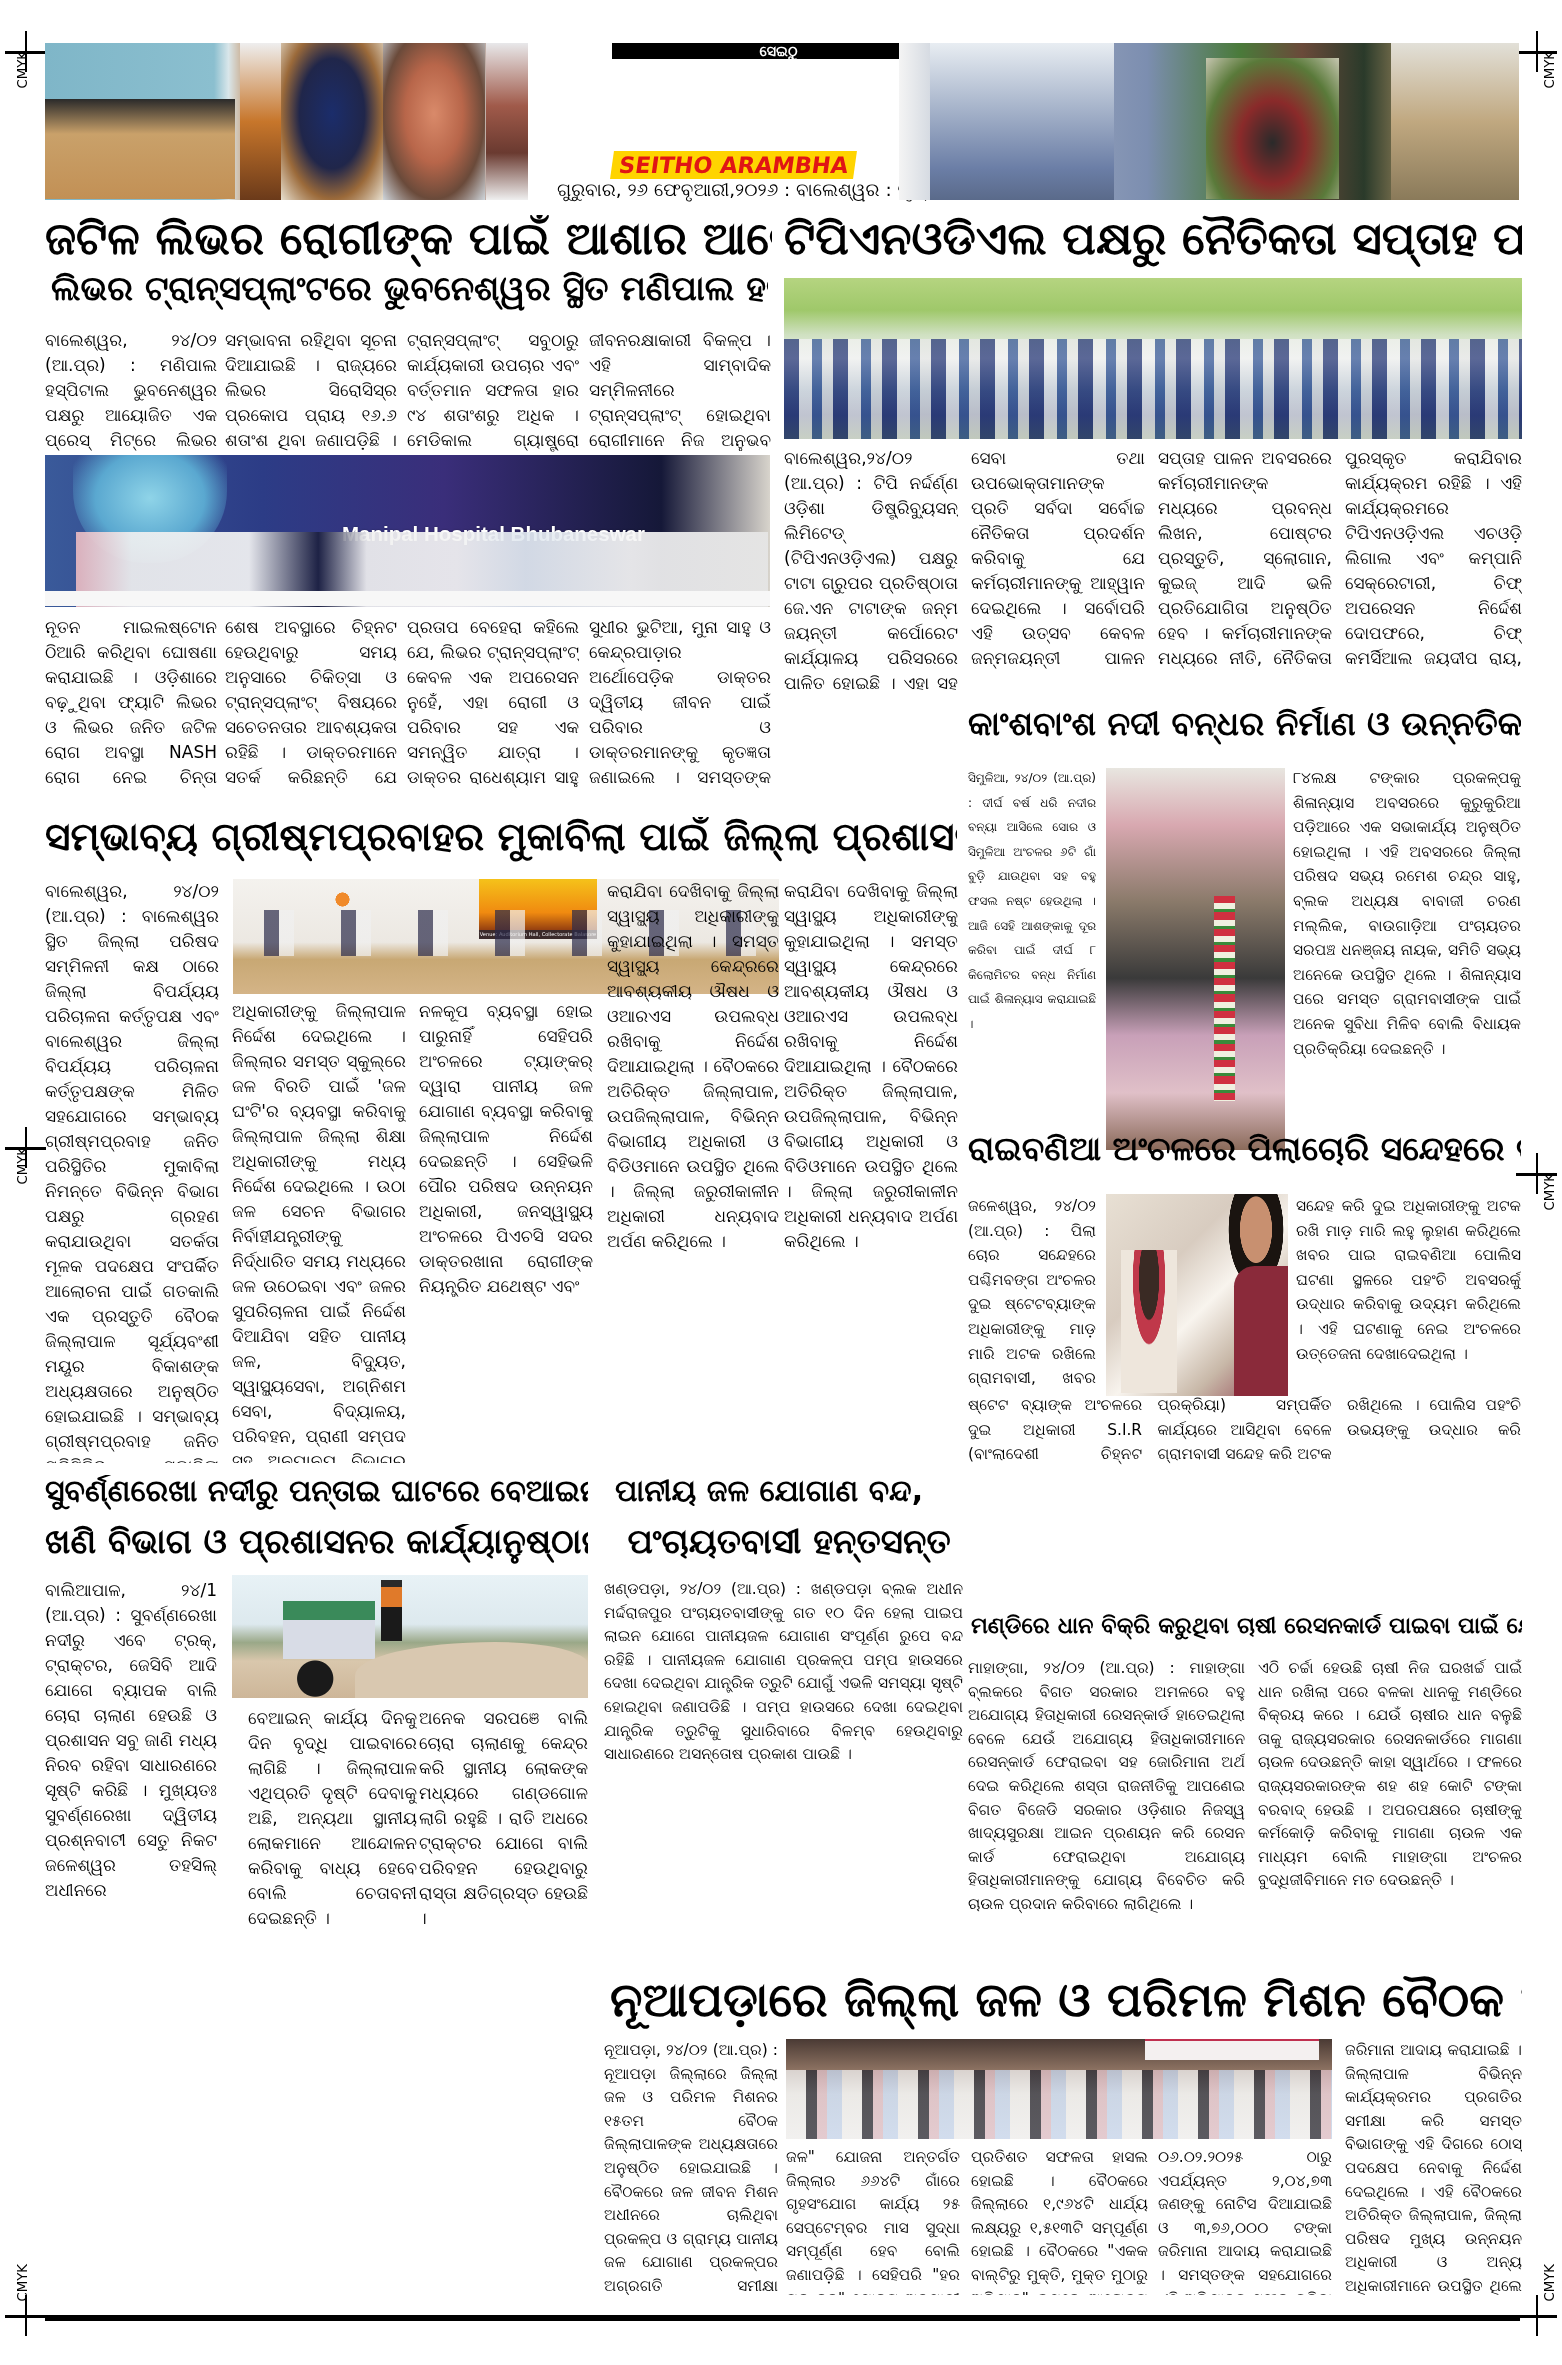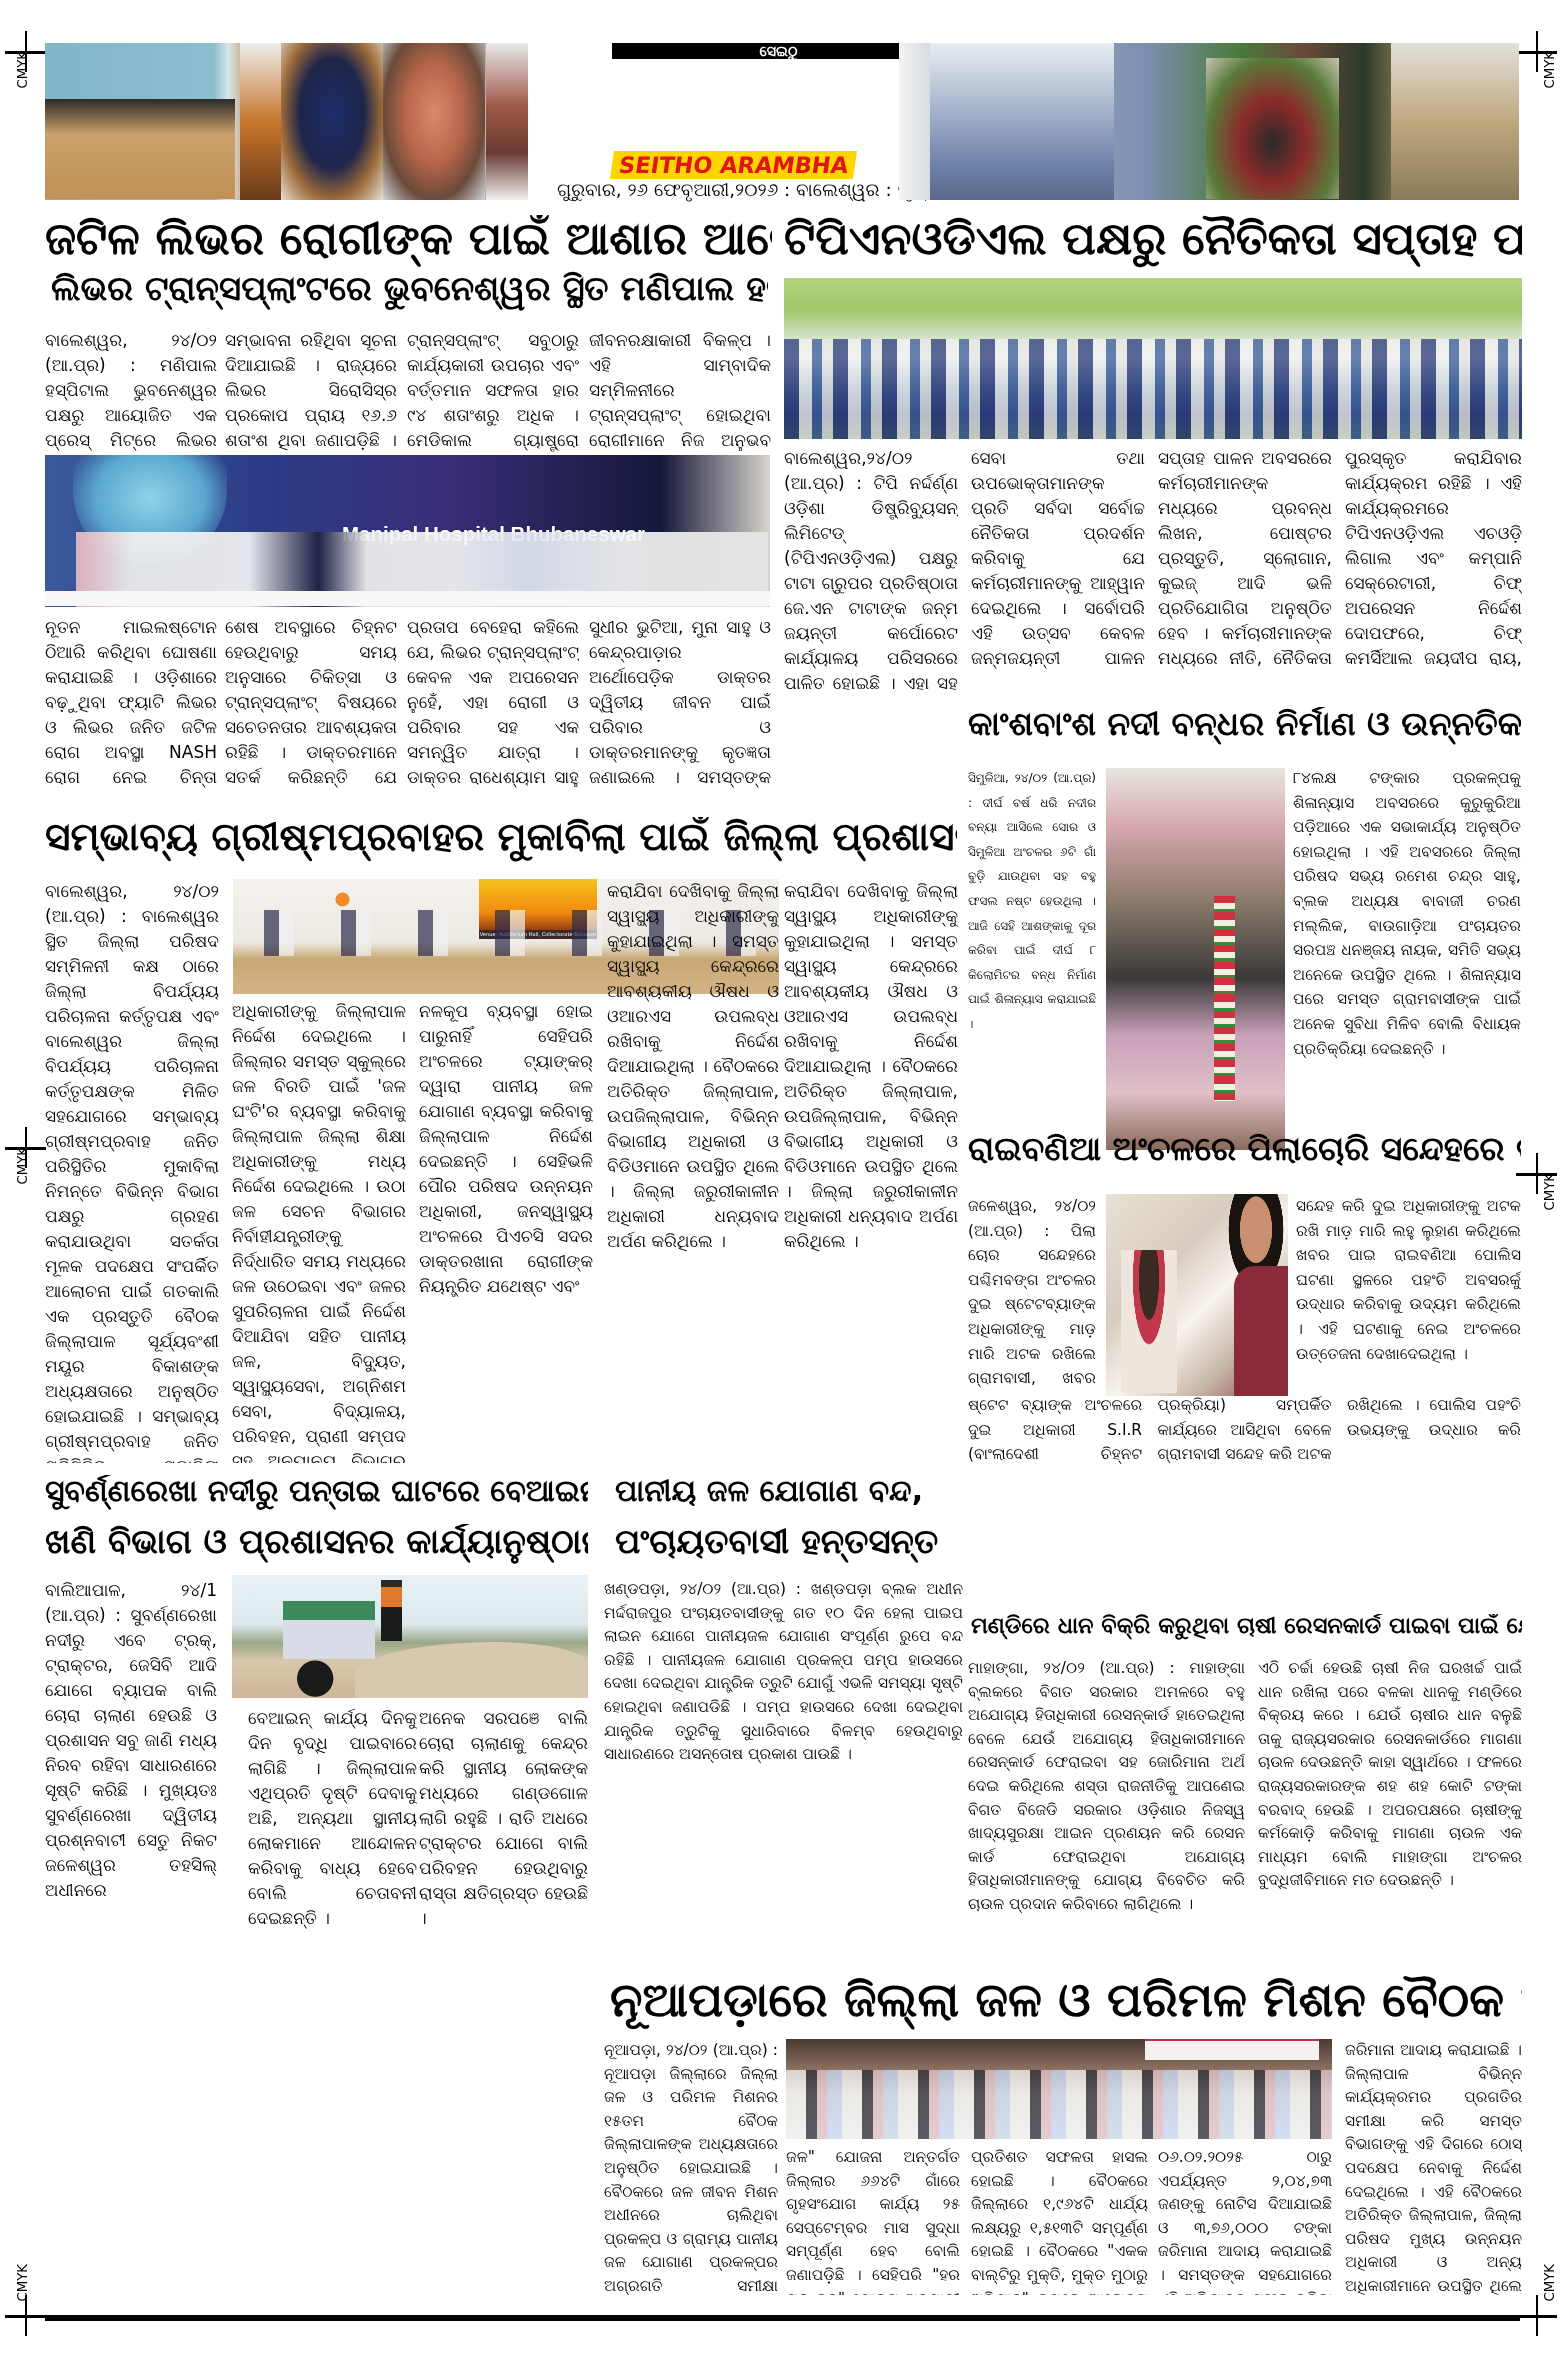--- a/index.html
+++ b/index.html
@@ -139,21 +139,21 @@
 <div class="col" style="left:45px;top:1578px;width:172px;height:712px">ବାଲିଆପାଳ, ୨୪/1 (ଆ.ପ୍ର) : ସୁବର୍ଣ୍ଣରେଖା ନଦୀରୁ ଏବେ ଟ୍ରକ୍, ଟ୍ରାକ୍ଟର, ଜେସିବି ଆଦି ଯୋଗେ ବ୍ୟାପକ ବାଲି ଚୋରା ଚାଲାଣ ହେଉଛି ଓ ପ୍ରଶାସନ ସବୁ ଜାଣି ମଧ୍ୟ ନିରବ ରହିବା ସାଧାରଣରେ ସୃଷ୍ଟି କରିଛି । ମୁଖ୍ୟତଃ ସୁବର୍ଣ୍ଣରେଖା ଦ୍ୱିତୀୟ ପ୍ରଶ୍ନବାଟୀ ସେତୁ ନିକଟ ଜଳେଶ୍ୱର ତହସିଲ୍ ଅଧୀନରେ</div>
 <div class="photo" style="left:232px;top:1575px;width:356px;height:123px;background:linear-gradient(180deg,#e8f2f6 0%,#dde9ee 40%,#9aa888 55%,#d9c7ac 70%,#cdb699 100%)">
   <div class="abs" style="left:51px;top:25.6px;width:92px;height:97px;background:radial-gradient(circle at 35% 80%,#1a1a1a 0 18%,rgba(0,0,0,0) 19%),linear-gradient(180deg,#3a8a5a 0 20%,#d8dce6 20% 60%,rgba(0,0,0,0) 60%)"></div>
   <div class="abs" style="left:123px;top:67px;width:233px;height:56px;background:#d9c8b0;border-radius:60% 40% 0 0"></div>
   <div class="abs" style="left:149px;top:5.1px;width:20.5px;height:61px;background:linear-gradient(180deg,#2a2a2a 0 12%,#e07a2a 12% 45%,#1a1a1a 45% 100%)"></div>
 </div>
 <div class="col" style="left:248px;top:1706px;width:169px;height:584px">ବେଆଇନ୍ କାର୍ଯ୍ୟ ଦିନକୁ ଦିନ ବୃଦ୍ଧି ପାଇବାରେ ଲାଗିଛି । ଜିଲ୍ଲାପାଳ ଏଥିପ୍ରତି ଦୃଷ୍ଟି ଦେବାକୁ ଅଛି, ଅନ୍ୟଥା ସ୍ଥାନୀୟ ଲୋକମାନେ ଆନ୍ଦୋଳନ କରିବାକୁ ବାଧ୍ୟ ହେବେ ବୋଲି ଚେତାବନୀ ଦେଇଛନ୍ତି ।</div>
 <div class="col" style="left:419px;top:1706px;width:169px;height:584px">ଅନେକ ସରପଞେ ବାଲି ଚୋରା ଚାଲାଣକୁ କେନ୍ଦ୍ର କରି ସ୍ଥାନୀୟ ଲୋକଙ୍କ ମଧ୍ୟରେ ଗଣ୍ଡଗୋଳ ଲାଗି ରହୁଛି । ରାତି ଅଧରେ ଟ୍ରାକ୍ଟର ଯୋଗେ ବାଲି ପରିବହନ ହେଉଥିବାରୁ ରାସ୍ତା କ୍ଷତିଗ୍ରସ୍ତ ହେଉଛି ।</div>
 
 <div class="headline" style="left:615px;top:1475px;width:348px;height:46px;font-size:30px;text-align:left">ପାନୀୟ ଜଳ ଯୋଗାଣ ବନ୍ଦ,</div>
-<div class="headline" style="left:615px;top:1524px;width:348px;height:51px;font-size:34px;text-align:left">ପଂଚାୟତବାସୀ ହନ୍ତସନ୍ତ</div>
+<div class="headline" style="left:615px;top:1524px;width:348px;height:51px;font-size:34px;text-align:center">ପଂଚାୟତବାସୀ ହନ୍ତସନ୍ତ</div>
 <div class="col" style="left:604px;top:1578px;width:359px;height:382px;font-size:15.4px;line-height:23.6px">ଖଣ୍ଡପଡ଼ା, ୨୪/୦୨ (ଆ.ପ୍ର) : ଖଣ୍ଡପଡ଼ା ବ୍ଲକ ଅଧୀନ ମର୍ଦ୍ଦରାଜପୁର ପଂଚାୟତବାସୀଙ୍କୁ ଗତ ୧୦ ଦିନ ହେଲା ପାଇପ ଲାଇନ ଯୋଗେ ପାନୀୟଜଳ ଯୋଗାଣ ସଂପୂର୍ଣ୍ଣ ରୁପେ ବନ୍ଦ ରହିଛି । ପାନୀୟଜଳ ଯୋଗାଣ ପ୍ରକଳ୍ପ ପମ୍ପ ହାଉସରେ ଦେଖା ଦେଇଥିବା ଯାନ୍ତ୍ରିକ ତ୍ରୁଟି ଯୋଗୁଁ ଏଭଳି ସମସ୍ୟା ସୃଷ୍ଟି ହୋଇଥିବା ଜଣାପଡିଛି । ପମ୍ପ ହାଉସରେ ଦେଖା ଦେଇଥିବା ଯାନ୍ତ୍ରିକ ତ୍ରୁଟିକୁ ସୁଧାରିବାରେ ବିଳମ୍ବ ହେଉଥିବାରୁ ସାଧାରଣରେ ଅସନ୍ତୋଷ ପ୍ରକାଶ ପାଉଛି ।</div>
 
 <div class="headline" style="left:971px;top:1614px;width:551px;height:41px;font-size:22.5px">ମଣ୍ଡିରେ ଧାନ ବିକ୍ରି କରୁଥିବା ଚାଷୀ ରେସନକାର୍ଡ ପାଇବା ପାଇଁ ଯୋଗ୍ୟ କି?</div>
 <div class="col" style="left:968px;top:1657px;width:277px;height:302px;font-size:15.4px;line-height:23.6px">ମାହାଙ୍ଗା, ୨୪/୦୨ (ଆ.ପ୍ର) : ମାହାଙ୍ଗା ବ୍ଲକରେ ବିଗତ ସରକାର ଅମଳରେ ବହୁ ଅଯୋଗ୍ୟ ହିତାଧିକାରୀ ରେସନ୍‌କାର୍ଡ ହାତେଇଥିଲା ବେଳେ ଯେଉଁ ଅଯୋଗ୍ୟ ହିତାଧିକାରୀମାନେ ରେସନ୍‌କାର୍ଡ ଫେରାଇବା ସହ ଜୋରିମାନା ଅର୍ଥ ଦେଇ କରିଥିଲେ ଶସ୍ତା ରାଜନୀତିକୁ ଆପଣେଇ ବିଗତ ବିଜେଡି ସରକାର ଓଡ଼ିଶାର ନିଜସ୍ୱ ଖାଦ୍ୟସୁରକ୍ଷା ଆଇନ ପ୍ରଣୟନ କରି ରେସନ କାର୍ଡ ଫେରାଇଥିବା ଅଯୋଗ୍ୟ ହିତାଧିକାରୀମାନଙ୍କୁ ଯୋଗ୍ୟ ବିବେଚିତ କରି ଚାଉଳ ପ୍ରଦାନ କରିବାରେ ଲାଗିଥିଲେ ।</div>
 <div class="col" style="left:1258px;top:1657px;width:264px;height:302px;font-size:15.4px;line-height:23.6px">ଏଠି ଚର୍ଚ୍ଚା ହେଉଛି ଚାଷୀ ନିଜ ଘରଖର୍ଚ୍ଚ ପାଇଁ ଧାନ ରଖିଲା ପରେ ବଳକା ଧାନକୁ ମଣ୍ଡିରେ ବିକ୍ରୟ କରେ । ଯେଉଁ ଚାଷୀର ଧାନ ବଳୁଛି ତାକୁ ରାଜ୍ୟସରକାର ରେସନକାର୍ଡରେ ମାଗଣା ଚାଉଳ ଦେଉଛନ୍ତି କାହା ସ୍ୱାର୍ଥରେ । ଫଳରେ ରାଜ୍ୟସରକାରଙ୍କ ଶହ ଶହ କୋଟି ଟଙ୍କା ବରବାଦ୍ ହେଉଛି । ଅପରପକ୍ଷରେ ଚାଷୀଙ୍କୁ କର୍ମକୋଡ଼ି କରିବାକୁ ମାଗଣା ଚାଉଳ ଏକ ମାଧ୍ୟମ ବୋଲି ମାହାଙ୍ଗା ଅଂଚଳର ବୁଦ୍ଧିଜୀବିମାନେ ମତ ଦେଉଛନ୍ତି ।</div>
 
 <div class="headline" style="left:610px;top:1975px;width:912px;height:61px;font-size:47px">ନୂଆପଡ଼ାରେ ଜିଲ୍ଲା ଜଳ ଓ ପରିମଳ ମିଶନ ବୈଠକ ଅନୁଷ୍ଠିତ</div>
 <div class="col" style="left:604px;top:2039px;width:174px;height:256px;font-size:15.4px;line-height:23.6px">ନୂଆପଡ଼ା, ୨୪/୦୨ (ଆ.ପ୍ର) : ନୂଆପଡ଼ା ଜିଲ୍ଲାରେ ଜିଲ୍ଲା ଜଳ ଓ ପରିମଳ ମିଶନର ୧୫ତମ ବୈଠକ ଜିଲ୍ଲାପାଳଙ୍କ ଅଧ୍ୟକ୍ଷତାରେ ଅନୁଷ୍ଠିତ ହୋଇଯାଇଛି । ବୈଠକରେ ଜଳ ଜୀବନ ମିଶନ ଅଧୀନରେ ଚାଲିଥିବା ପ୍ରକଳ୍ପ ଓ ଗ୍ରାମ୍ୟ ପାନୀୟ ଜଳ ଯୋଗାଣ ପ୍ରକଳ୍ପର ଅଗ୍ରଗତି ସମୀକ୍ଷା କରାଯାଇଥିଲା ।</div>
 <div class="photo" style="left:786px;top:2039px;width:546px;height:100px;background:linear-gradient(180deg,#4a3a34 0%,#8a7060 30%,#d8d0c4 55%,#f0ece6 100%)">
   <div class="abs" style="left:0;top:31px;width:546px;height:69px;background:repeating-linear-gradient(90deg,#f2f2f2 0 20.5px,#2a2a34 20.5px 31px,#e0c0c8 31px 41px,#c8d8f0 41px 56px);opacity:.75"></div>

